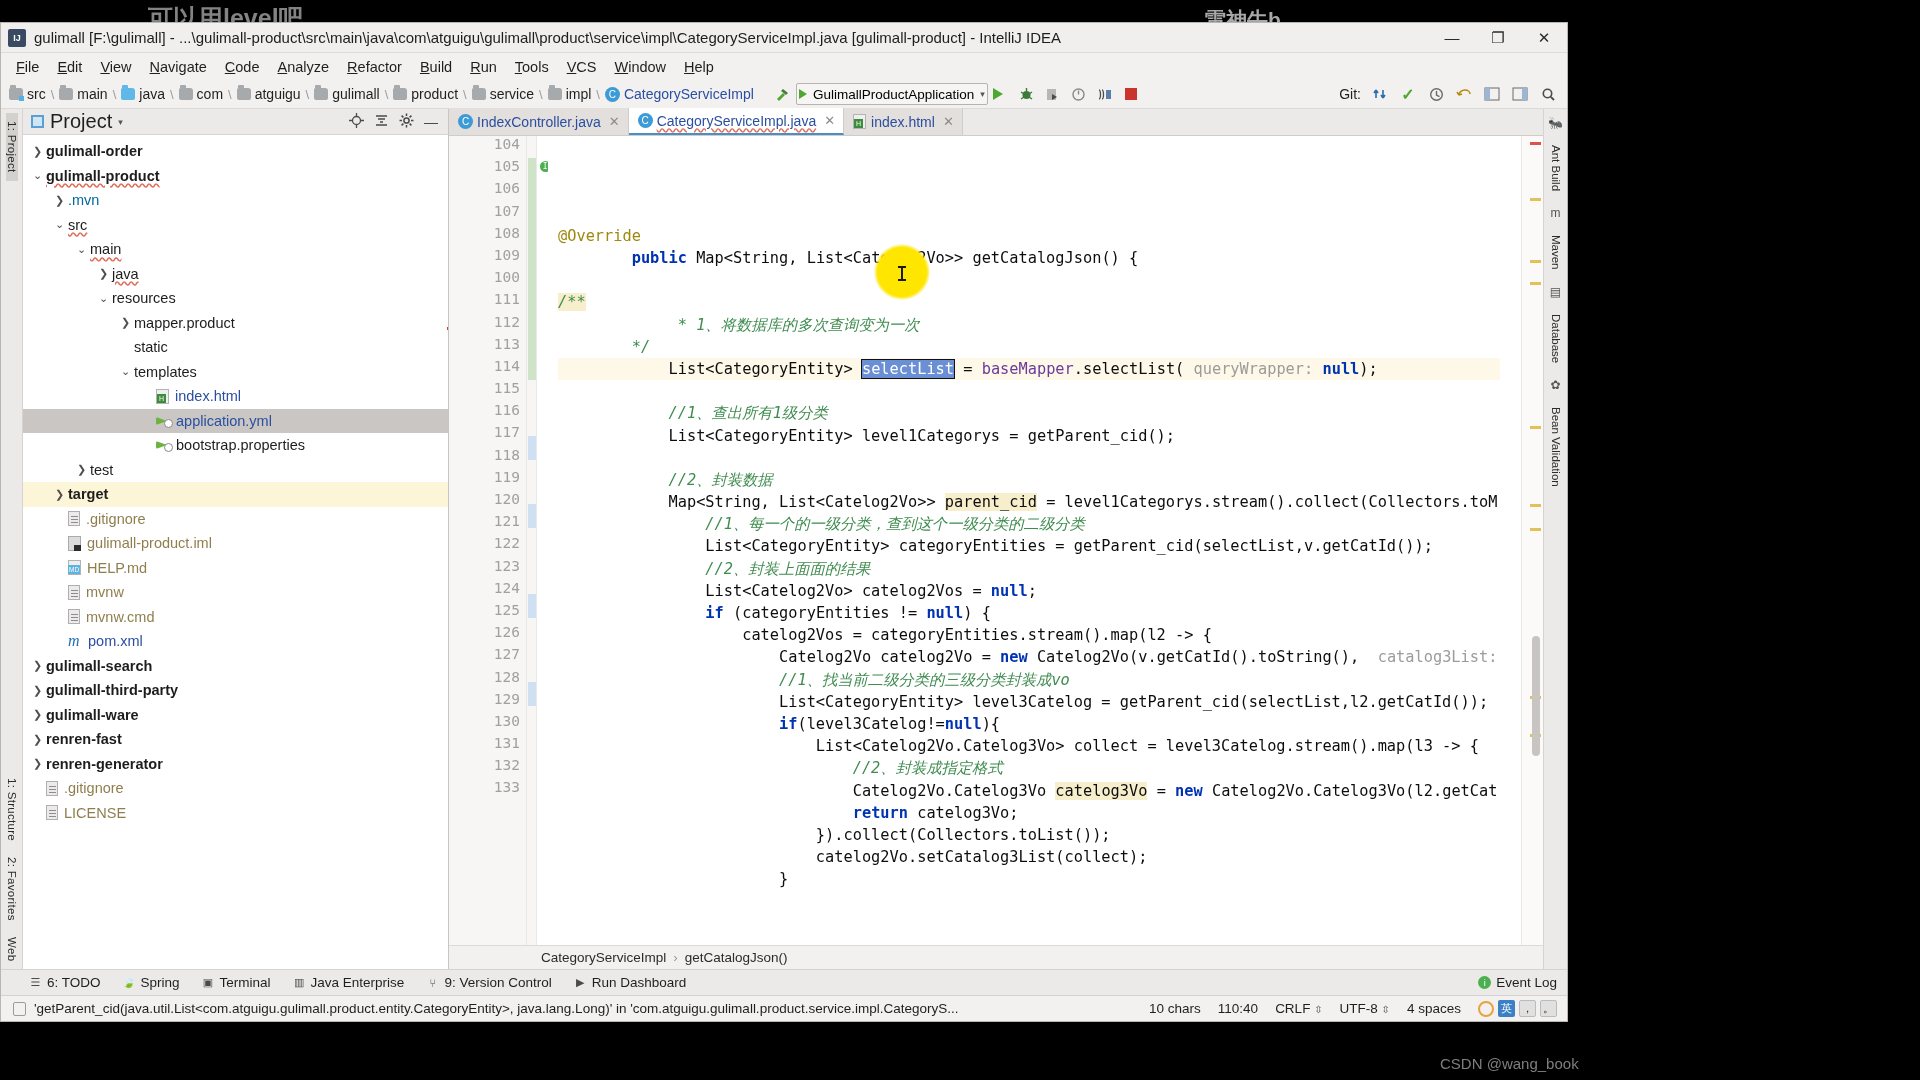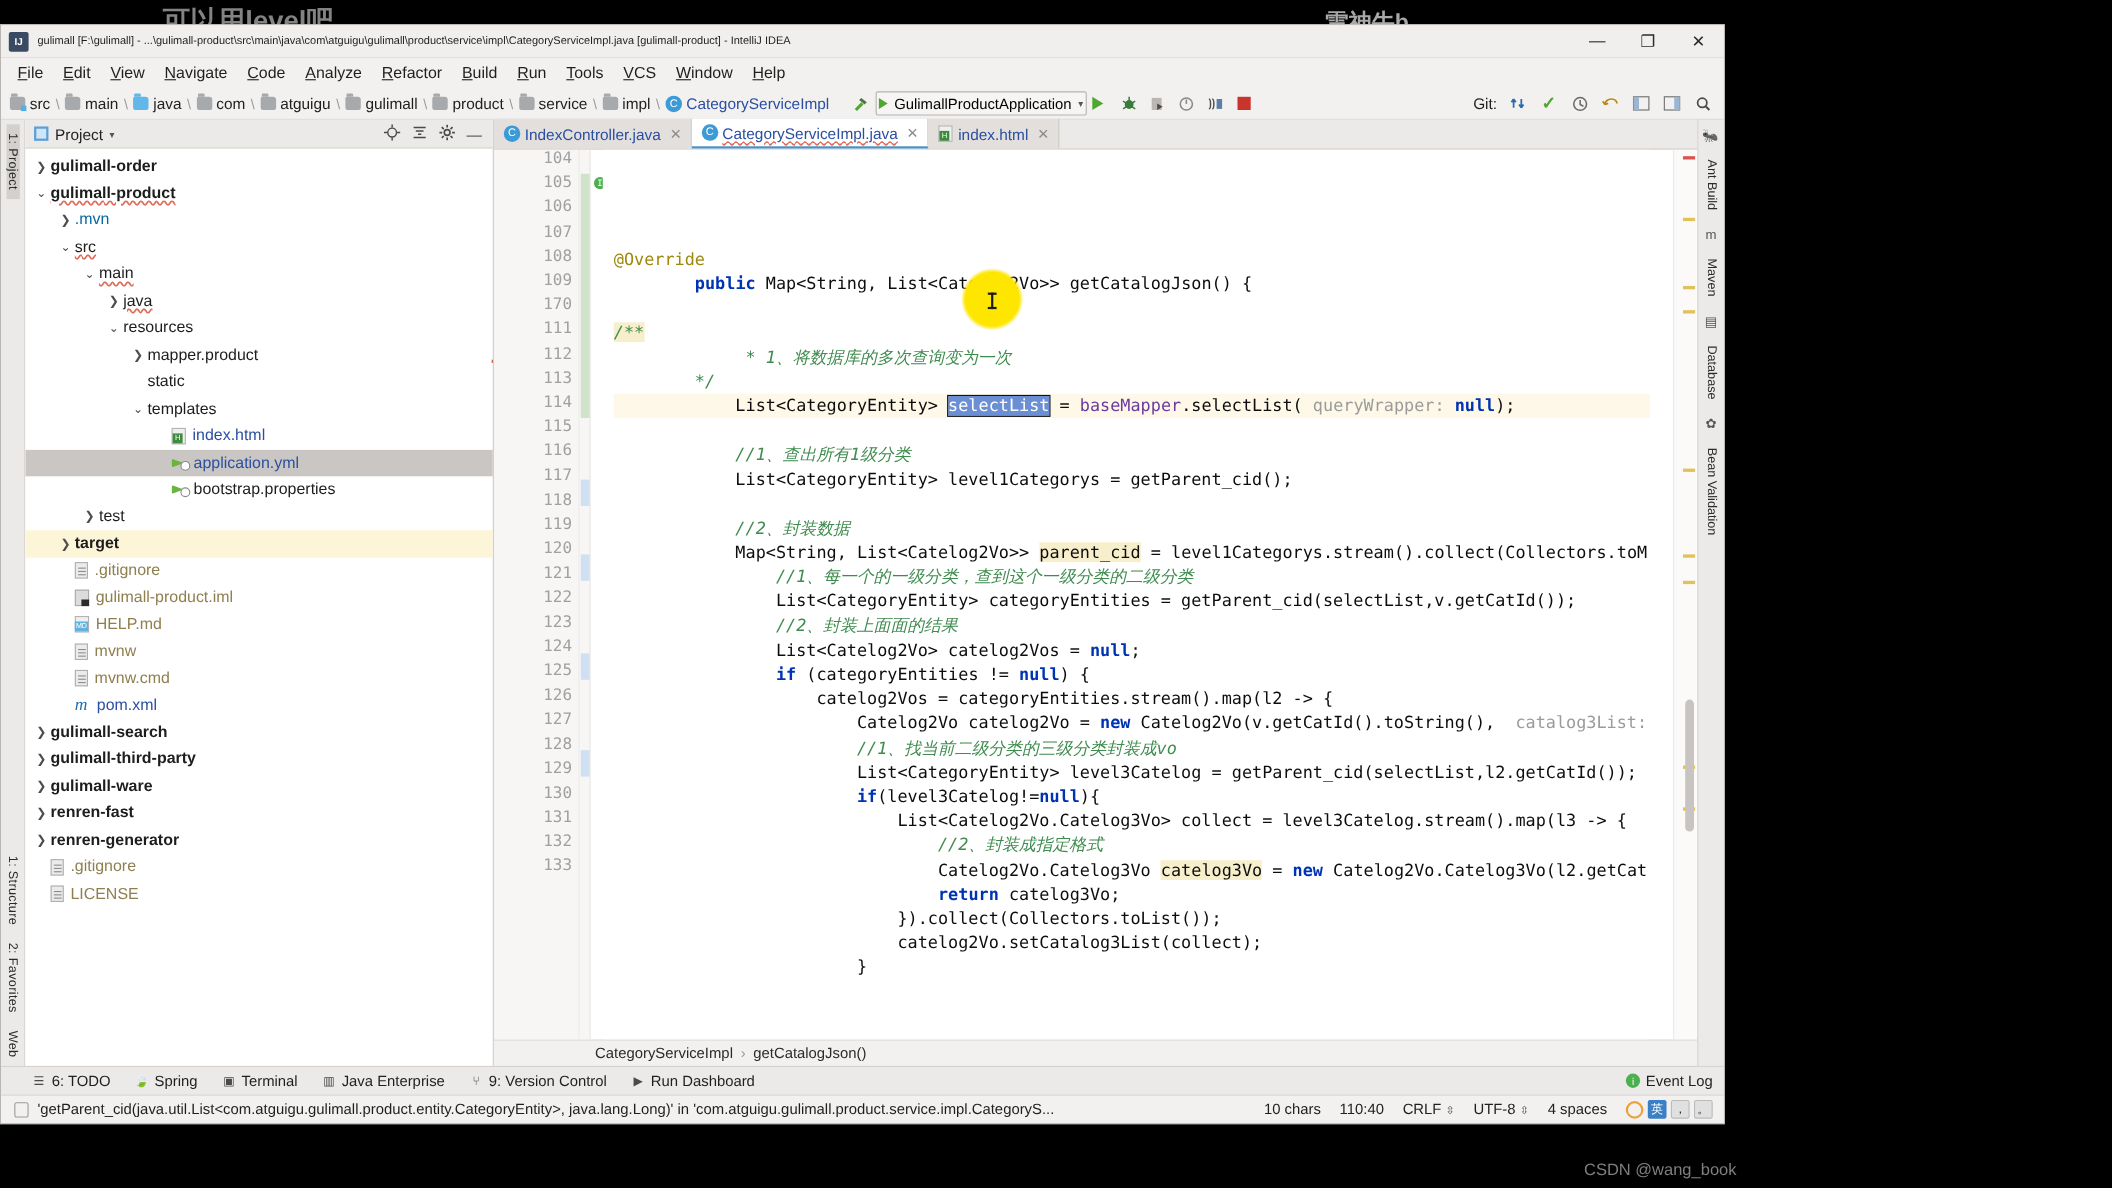--- a/index.html
+++ b/index.html
@@ -18,21 +18,21 @@
   #wm-right { left:1205px; top:6px; font-size:21px; color:#a8a8a8; }
   #wm-csdn { left:1440px; top:1055px; font-size:15px; color:#7f7f7f; font-weight:normal;}
 
   
   .titlebar { height:30px; background:#f0efee; display:flex; align-items:center;
               border-bottom:1px solid #dedcda; flex:0 0 30px; }
   .tb-icon { width:18px; height:18px; margin:0 8px 0 7px; background:#3b4a63;
              border-radius:2px; position:relative; flex:none; }
   .tb-icon:after { content:"IJ"; position:absolute; inset:0; color:#fff;
              font-size:9px; font-weight:bold; display:flex; align-items:center; justify-content:center; }
-  .tb-title { font-size:10px; color:#1d1d1d; white-space:nowrap; overflow:hidden; }
+  .tb-title { font-size:15px; color:#1d1d1d; white-space:nowrap; overflow:hidden; }
   .tb-btns { margin-left:auto; display:flex; }
   .tb-btn { width:46px; height:30px; display:flex; align-items:center; justify-content:center;
             font-size:15px; color:#2b2b2b; }
 
   
   .menubar { height:27px; display:flex; align-items:center; padding-left:6px;
              background:#f2f1f0; flex:0 0 27px; }
   .menuitem { font-size:14.5px; color:#1f1f1f; padding:3px 9px; white-space:nowrap; }
   .menuitem u { text-decoration:underline; }
 
@@ -81,21 +81,21 @@
             display:flex; flex-direction:column; align-items:center; flex:none; padding-top:6px; gap:14px;}
   .rtab { writing-mode:vertical-rl; font-size:11.5px; color:#2b2b2b; }
   .rico { width:16px;height:16px;display:flex;align-items:center;justify-content:center;font-size:12px;color:#555;}
 
   
   .project { width:426px; background:#fff; display:flex; flex-direction:column; flex:none;
              border-right:1px solid #c8c5c2; }
   .ph { height:26px; background:#eceae8; display:flex; align-items:center; padding:0 4px;
         border-bottom:1px solid #d8d5d2; flex:none;}
   .ph-ico { width:13px;height:13px;border:2px solid #5b9fd4;background:#cfe6f7;margin:0 6px 0 4px;flex:none;}
-  .ph-t { font-size:14px; color:#1f1f1f; }
+  .ph-t { font-size:20px; color:#1f1f1f; }
   .caret { margin-left:6px; font-size:9px; color:#555; }
   .ph-r { margin-left:auto; display:flex; align-items:center; gap:10px; padding-right:6px;}
   .ph-r span{font-size:14px;color:#4a4a4a;}
   .tree { flex:1; overflow:hidden; padding-top:4px; position:relative; }
   .row { height:24.5px; display:flex; align-items:center; font-size:14.5px; color:#1d1d1d;
          white-space:nowrap; padding-left:4px;}
   .row.sel { background:#c9c6c3; }
   .row.hl  { background:#fdf5d8; }
   .arrow { width:17px; text-align:center; font-size:11px; color:#4e4e4e; flex:none; }
   .arrow.none { color:transparent; }
@@ -573,21 +573,21 @@
         <div class="gutter" id="gutter">
             <div class="gline">104</div>
             <div class="gline">105<span class="gmark">
                 <span class="dotg">I</span>
                 <span class="uparr">↑</span>
               </span><span class="fold">−</span></div>
             <div class="gline">106</div>
             <div class="gline">107<span class="fold">−</span></div>
             <div class="gline">108</div>
             <div class="gline">109<span class="fold">−</span></div>
-            <div class="gline">170</div>
+            <div class="gline">100</div>
             <div class="gline">111</div>
             <div class="gline">112</div>
             <div class="gline">113</div>
             <div class="gline">114</div>
             <div class="gline">115</div>
             <div class="gline">116<span class="gmark">
                 <span class="uparr">↑</span>
               </span><span class="fold">−</span></div>
             <div class="gline">117</div>
             <div class="gline">118</div>

